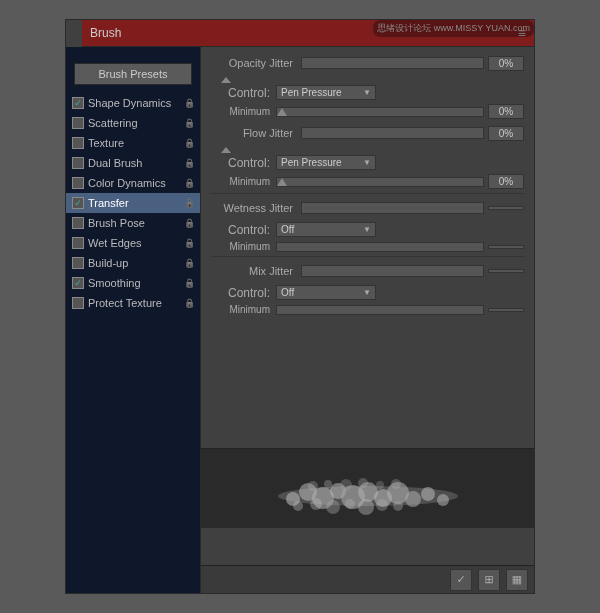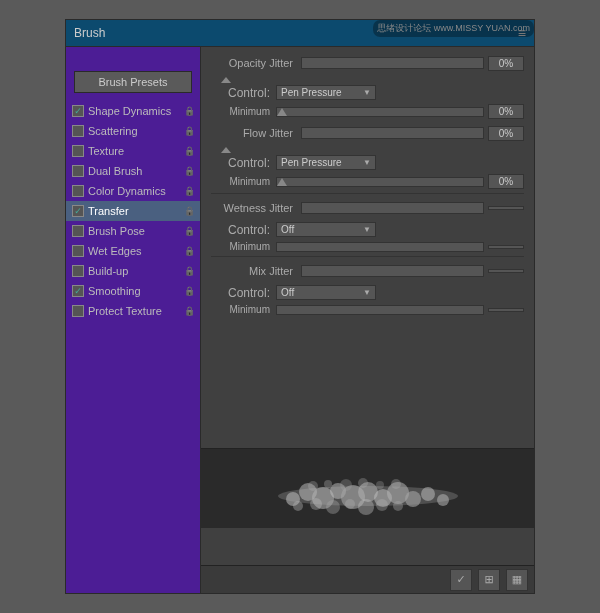--- a/index.html
+++ b/index.html
@@ -17,49 +17,50 @@
     .panel {
       background: #404040;
       width: 470px;
       height: 575px;
       border: 1px solid #2a2a2a;
       display: flex;
       flex-direction: column;
       position: relative;
     }
     .panel-header {
-      background: #0c4a6e;
+      background: #7f1d1d;
       padding: 5px 8px;
       display: flex;
       align-items: center;
       justify-content: space-between;
       border-bottom: 1px solid #2a2a2a;
+      margin-left: 16px;
     }
     .panel-title {
       color: #ccc;
       font-size: 12px;
     }
     .panel-menu-icon {
       color: #aaa;
       font-size: 14px;
       cursor: pointer;
     }
     .panel-body {
       display: flex;
       flex: 1;
       overflow: hidden;
     }
     
     .sidebar {
       width: 135px;
-      background: #4c1d95;
+      background: #0f172a;
       border-right: 1px solid #2a2a2a;
       display: flex;
       flex-direction: column;
-      padding-top: 20px;
+      padding-top: 12px;
     }
     .brush-presets-btn {
       background: #5a5a5a;
       border: 1px solid #2a2a2a;
       color: #ccc;
       padding: 4px 10px;
       margin: 4px 8px 8px 8px;
       cursor: pointer;
       font-size: 11px;
       text-align: center;

